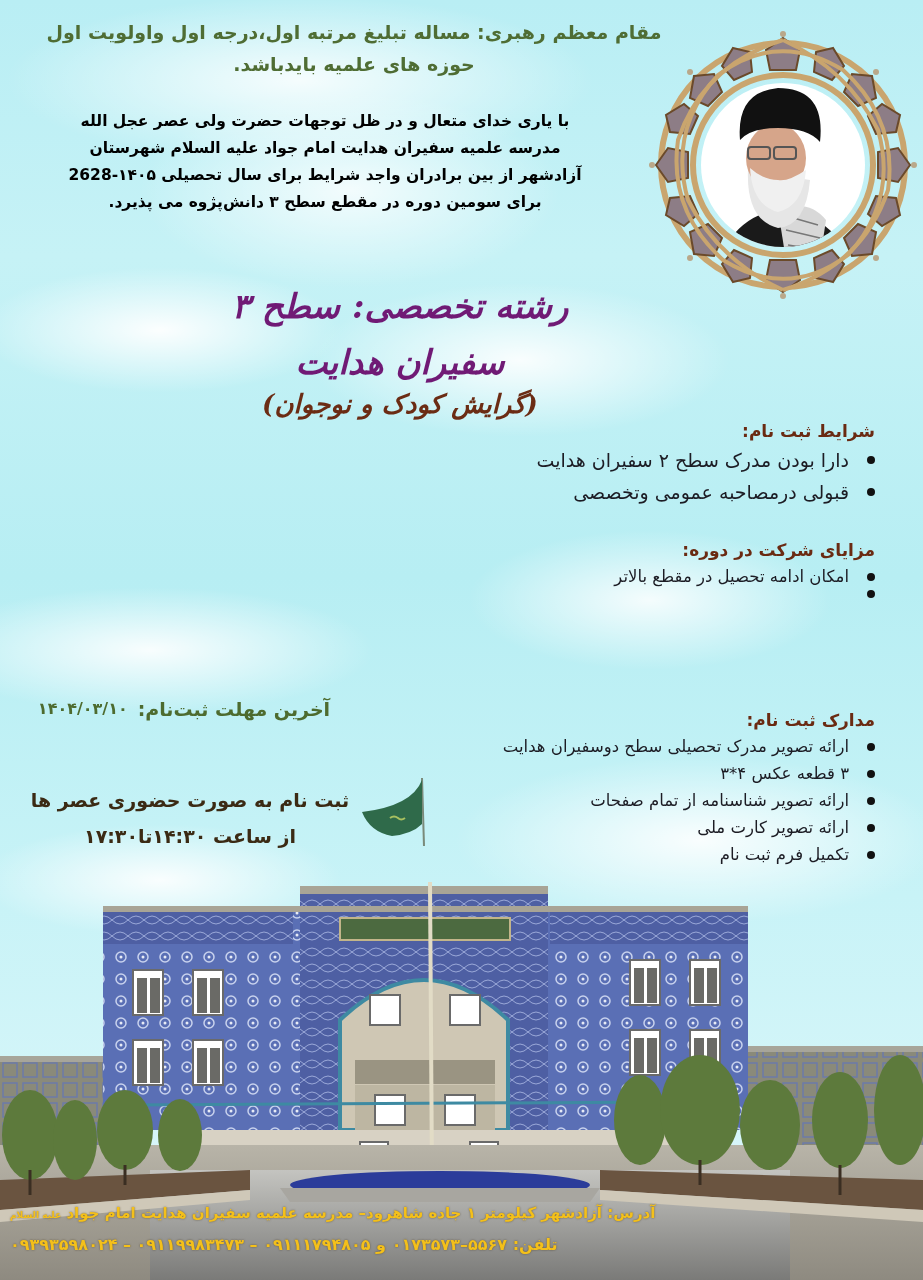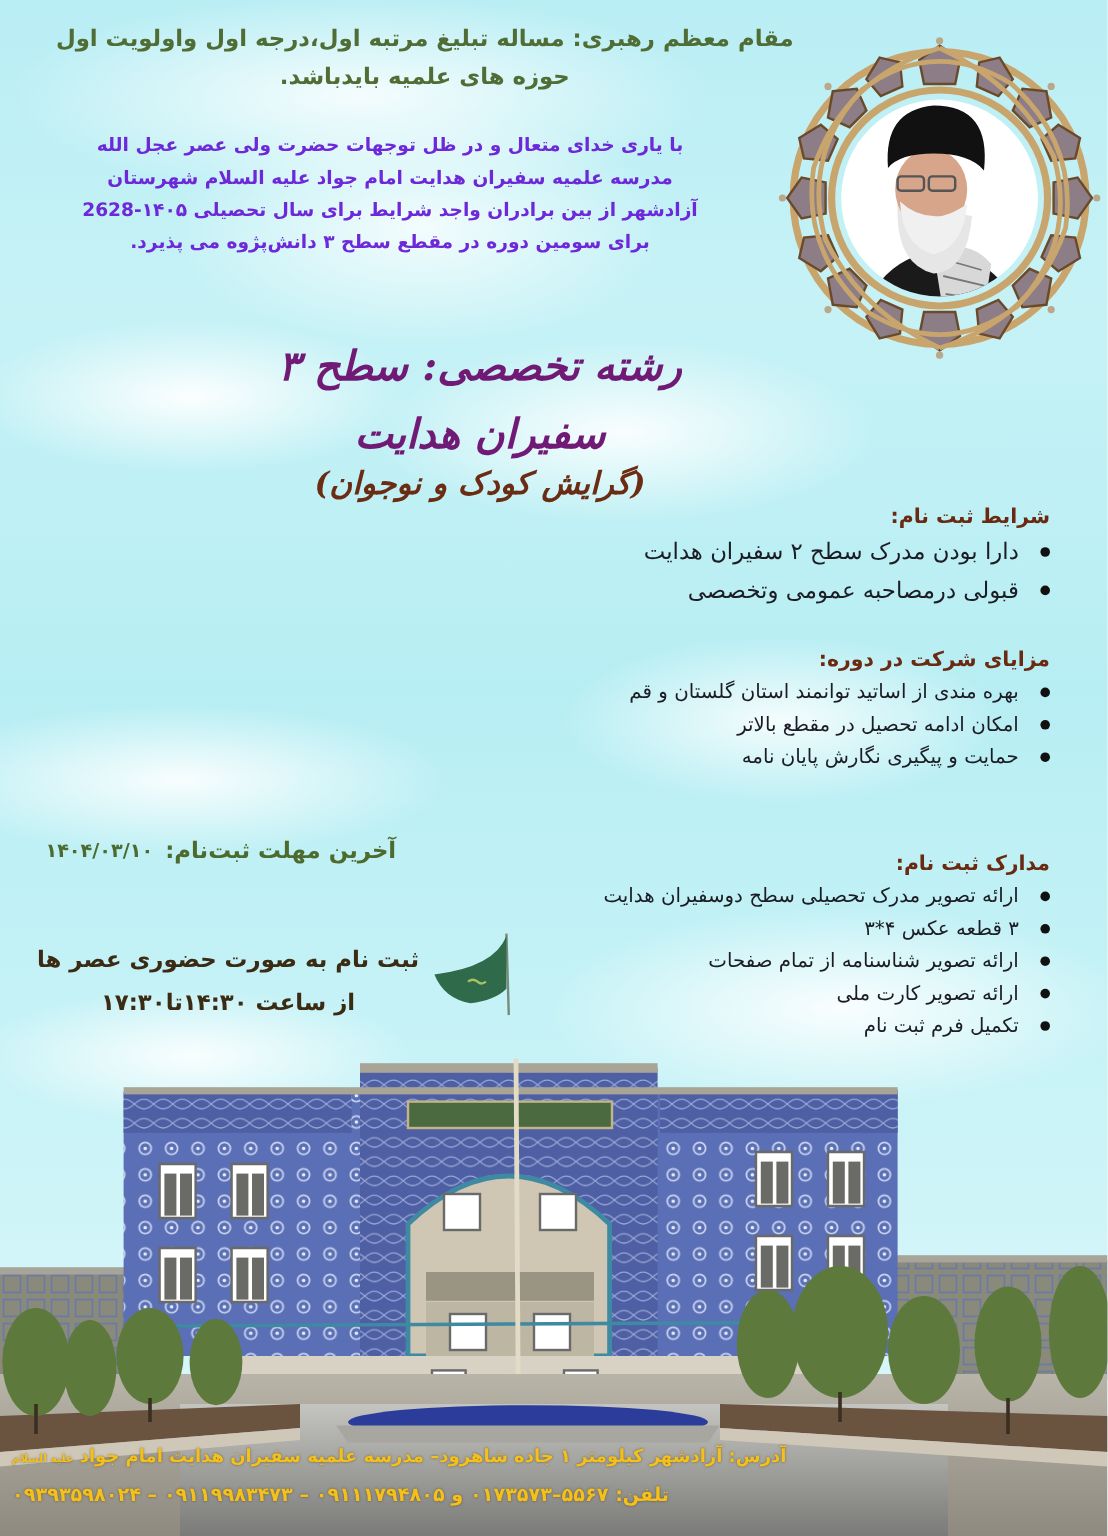--- a/index.html
+++ b/index.html
@@ -28,21 +28,21 @@
     color: #4f6d34;
     font-weight: bold;
     font-size: 19px;
     line-height: 32px;
     margin-left: 24px;
   }
 
   .intro {
     left: 40px; top: 108px; width: 570px;
     text-align: center;
-    color: #6d28d9;
+    color: #000000;
     font-weight: bold;
     font-size: 15.5px;
     line-height: 27px;
   }
 
   
   .portrait-frame {
     left: 648px; top: 30px; width: 270px; height: 270px;
   }
   .portrait-frame svg { width: 100%; height: 100%; }
@@ -234,29 +234,24 @@
         <span>قبولی درمصاحبه عمومی وتخصصی</span>
       </li>
   </ul>
 </div>
 
 <div class="abs section sec-benefits">
   <div class="section-heading">مزایای شرکت در دوره:</div>
   <ul>
     <li>
         <span class="bullet"></span>
-        <span>بهره مندی از اساتید توانمند استان گلستان و قم</span>
-      </li>
-    <li>
-        <span class="bullet"></span>
         <span>امکان ادامه تحصیل در مقطع بالاتر</span>
       </li>
     <li>
         <span class="bullet"></span>
-        <span>حمایت و پیگیری نگارش پایان نامه</span>
       </li>
   </ul>
 </div>
 
 <div class="abs deadline">
   <span>آخرین مهلت ثبت‌نام:</span>
   <span class="date">۱۴۰۴/۰۳/۱۰</span>
 </div>
 
 <div class="abs inperson">

